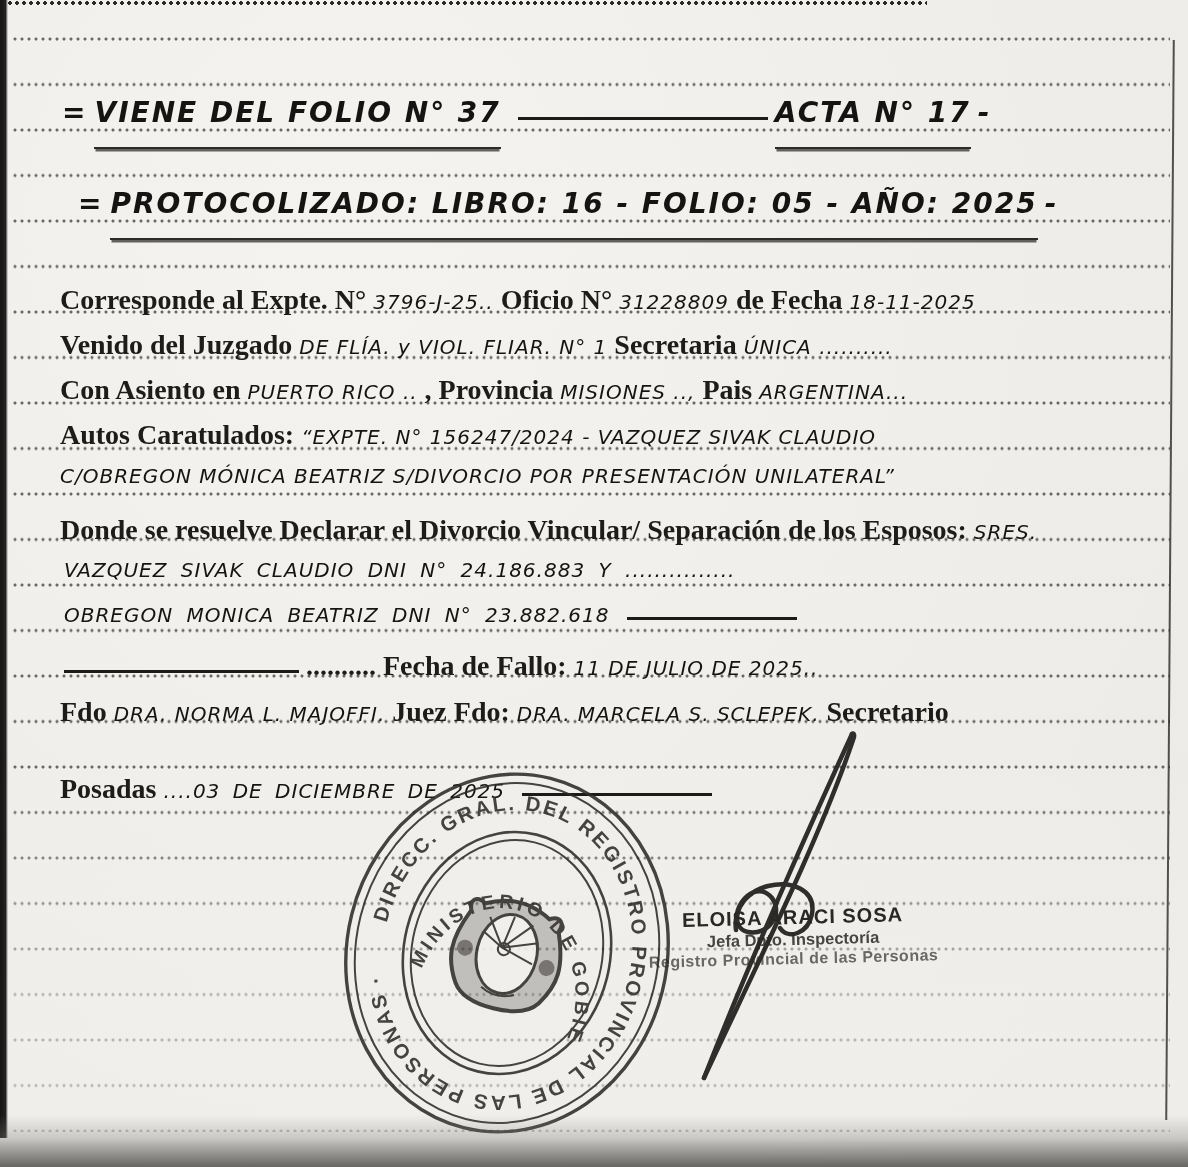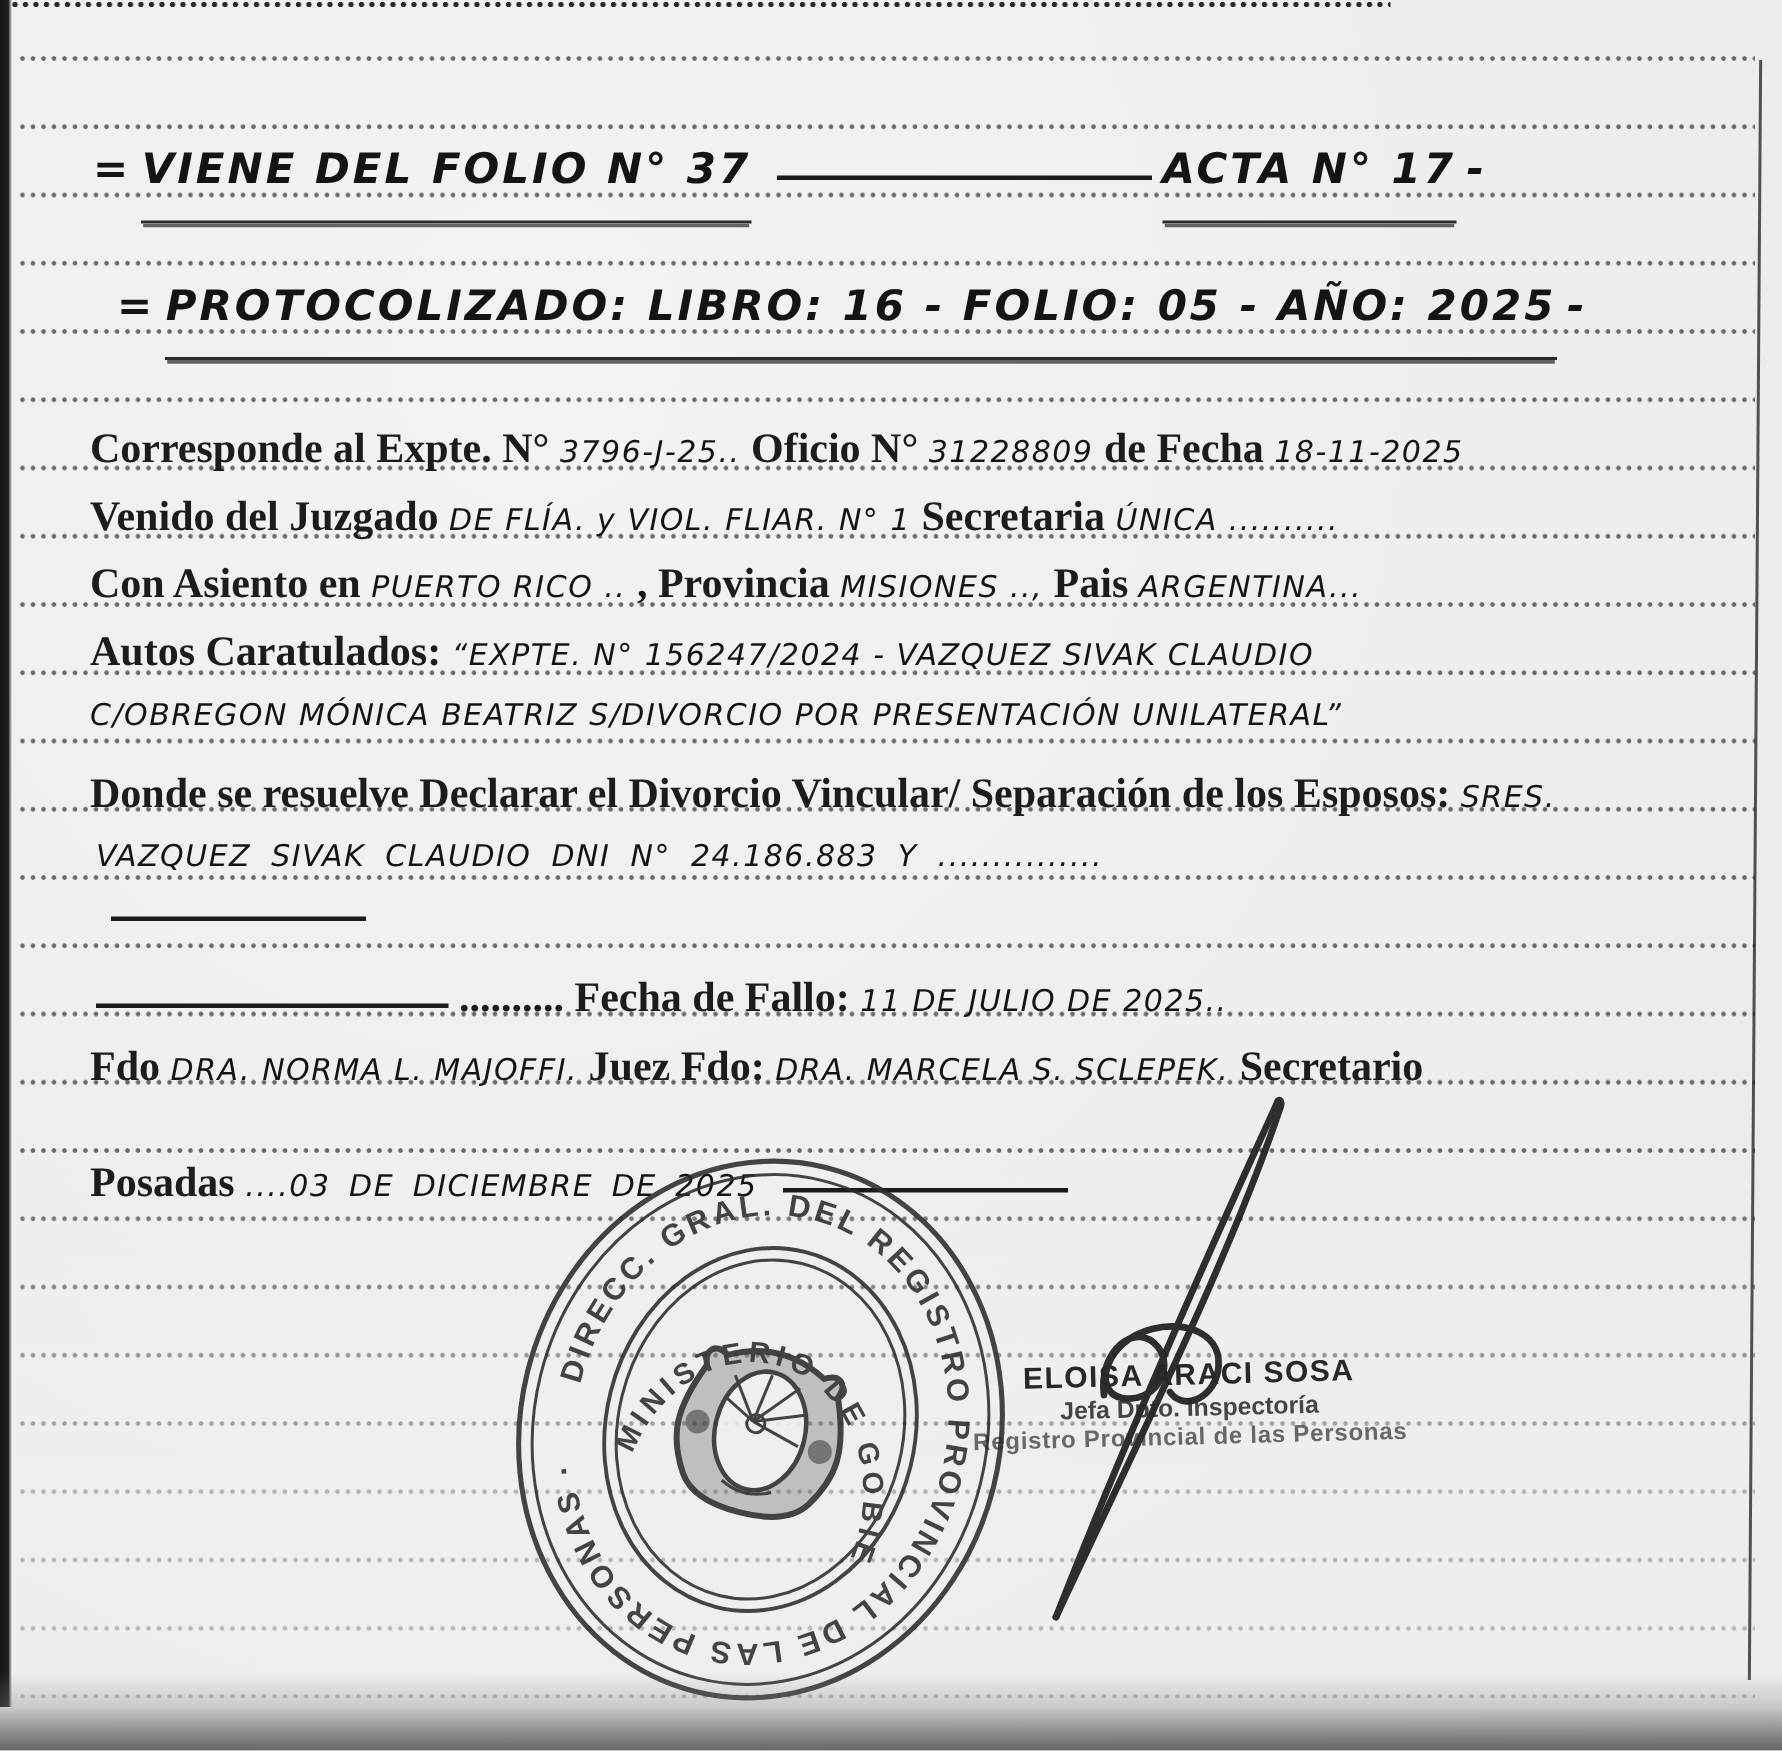--- a/index.html
+++ b/index.html
@@ -78,21 +78,21 @@
 </div>
 
 <div class="line" style="top:514px;left:60px;">
   <span class="printed">Donde se resuelve Declarar el Divorcio Vincular/ Separación de los Esposos:</span><span class="hw">SRES.</span>
 </div>
 
 <div class="line" style="top:558px;left:64px;">
   <span class="hw" style="word-spacing:6px;">VAZQUEZ SIVAK CLAUDIO DNI N° 24.186.883 Y ...............</span>
 </div>
 <div class="line" style="top:603px;left:64px;">
-  <span class="dash" style="width:170px;"></span>
+  <span class="hw" style="word-spacing:6px;">OBREGON MONICA BEATRIZ DNI N° 23.882.618</span><span class="dash" style="width:170px;"></span>
 </div>
 
 <div class="line" style="top:650px;left:64px;">
   <span class="dash" style="width:235px;margin-left:0;"></span><span class="printed">..........</span><span class="printed">Fecha de Fallo:</span><span class="hw">11 DE JULIO DE 2025..</span>
 </div>
 
 <div class="line" style="top:696px;left:60px;">
   <span class="printed">Fdo</span><span class="hw">DRA. NORMA L. MAJOFFI.</span><span class="printed">Juez Fdo:</span><span class="hw">DRA. MARCELA S. SCLEPEK.</span><span class="printed">Secretario</span>
 </div>
 

